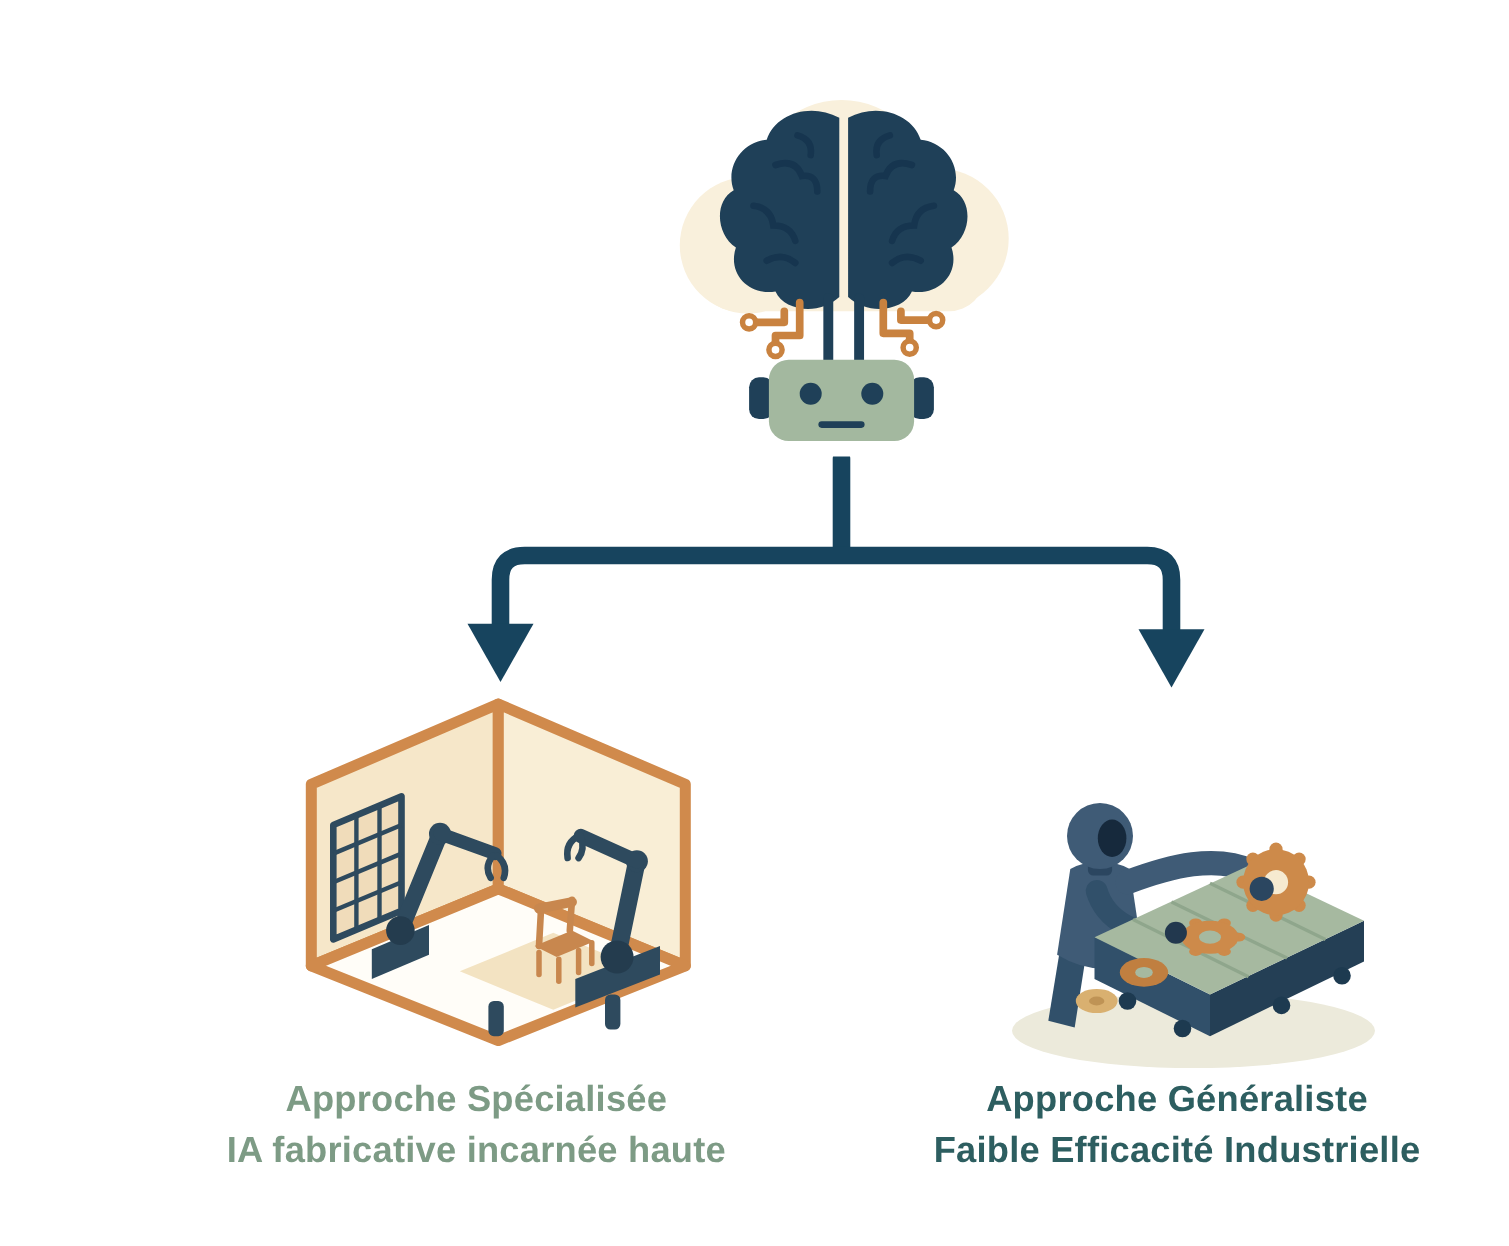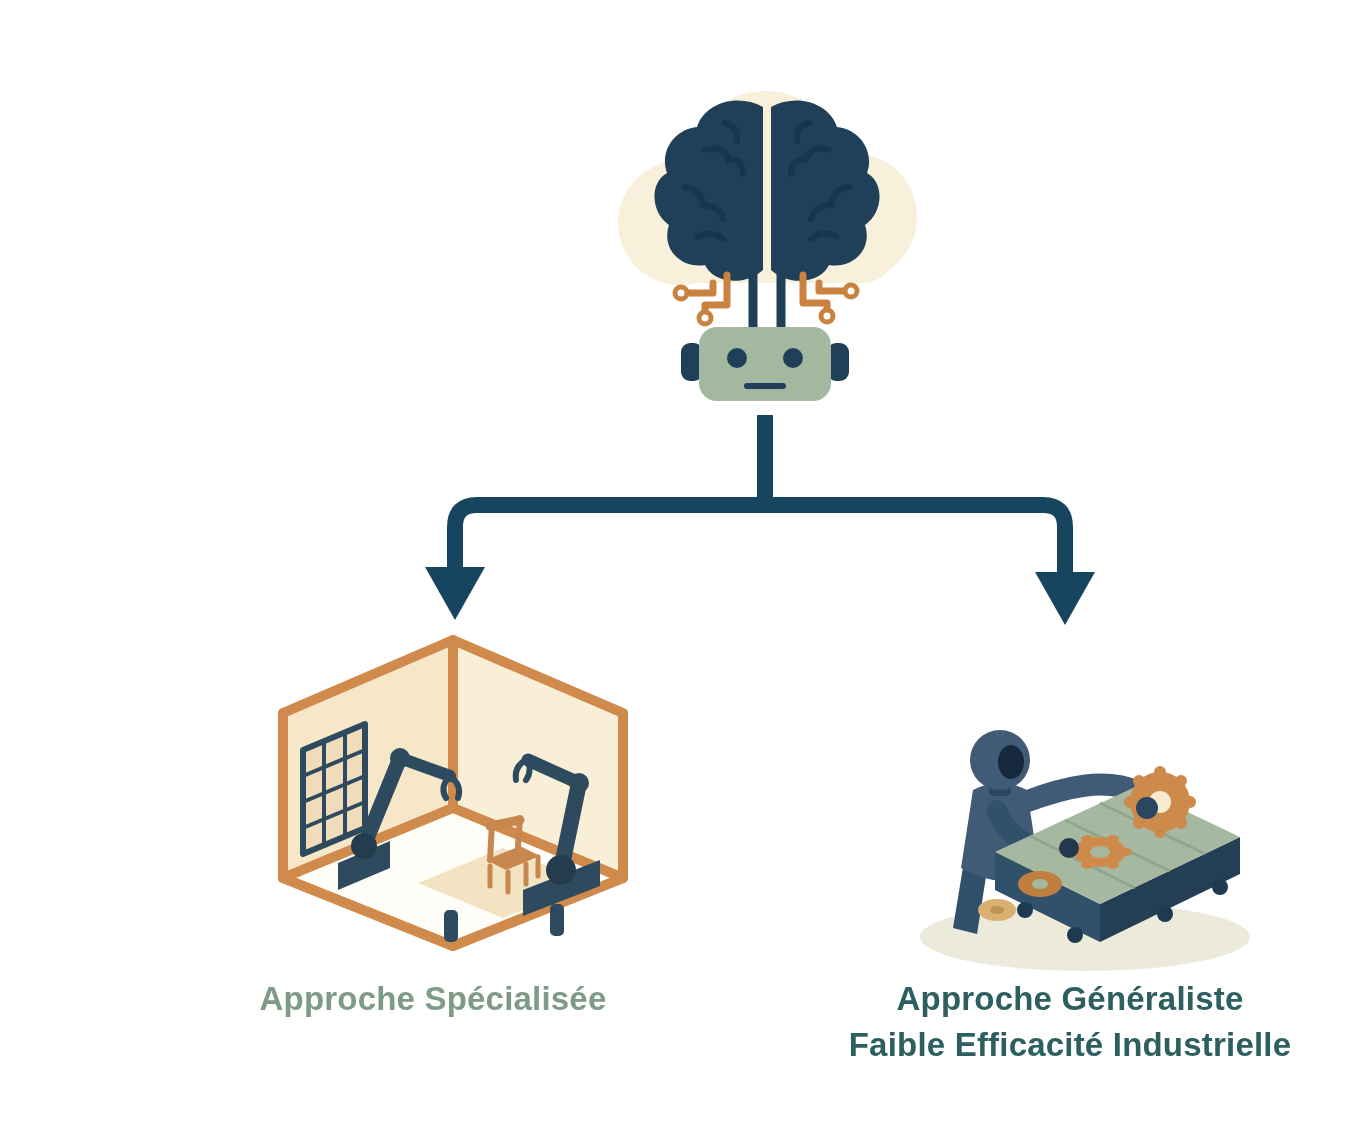--- a/index.html
+++ b/index.html
@@ -199,20 +199,21 @@
       <ellipse cx="135" cy="242" rx="8" ry="5" fill="#a6b9a0"></ellipse>
     </g>
     <g>
       <ellipse cx="92" cy="268" rx="19" ry="11" fill="#d9b070"></ellipse>
       <ellipse cx="92" cy="268" rx="7" ry="4" fill="#bf9355"></ellipse>
     </g>
   </svg>
 
   <div class="abs caption caption-left">
     <div>Approche Spécialisée</div>
+    <div>IA fabricative incarnée haute</div>
   </div>
 
   <div class="abs caption caption-right">
     <div>Approche Généraliste</div>
     <div>Faible Efficacité Industrielle</div>
   </div>
 
 </div>
 
 </body></html>

